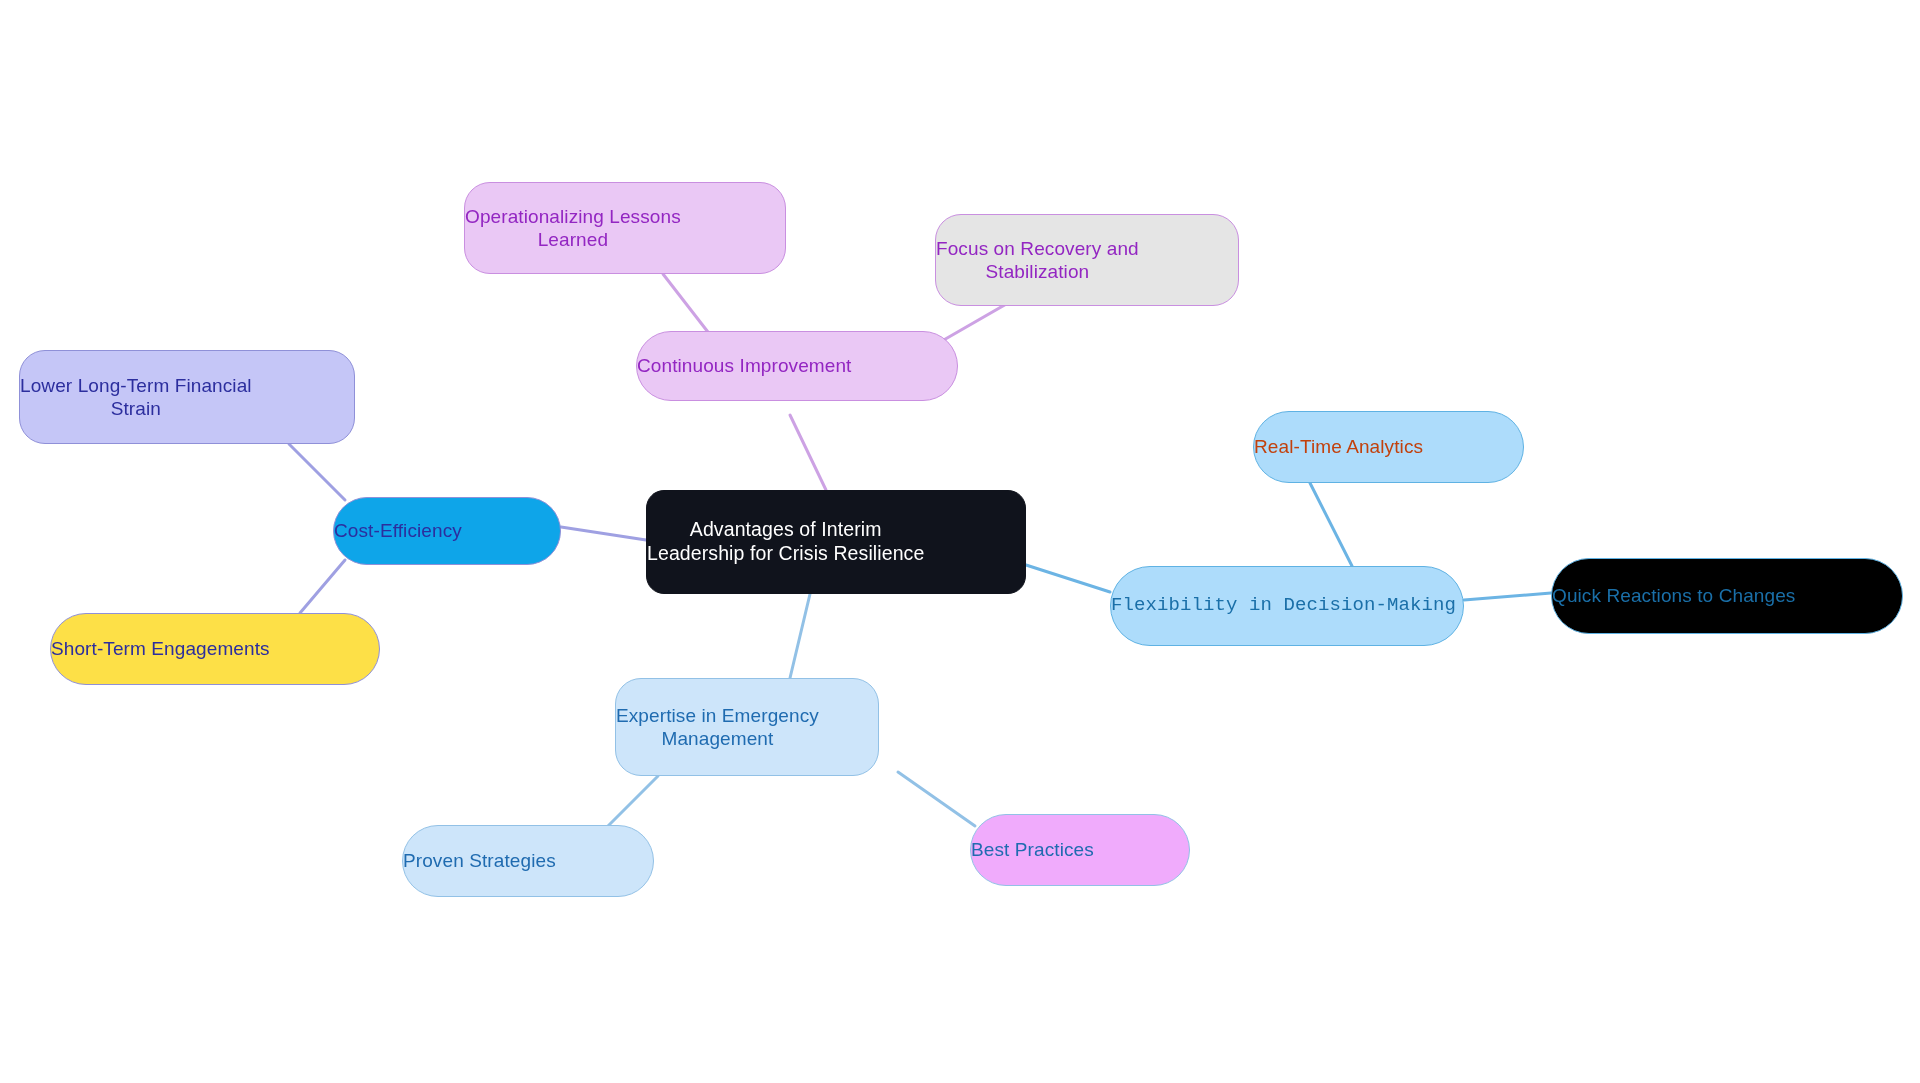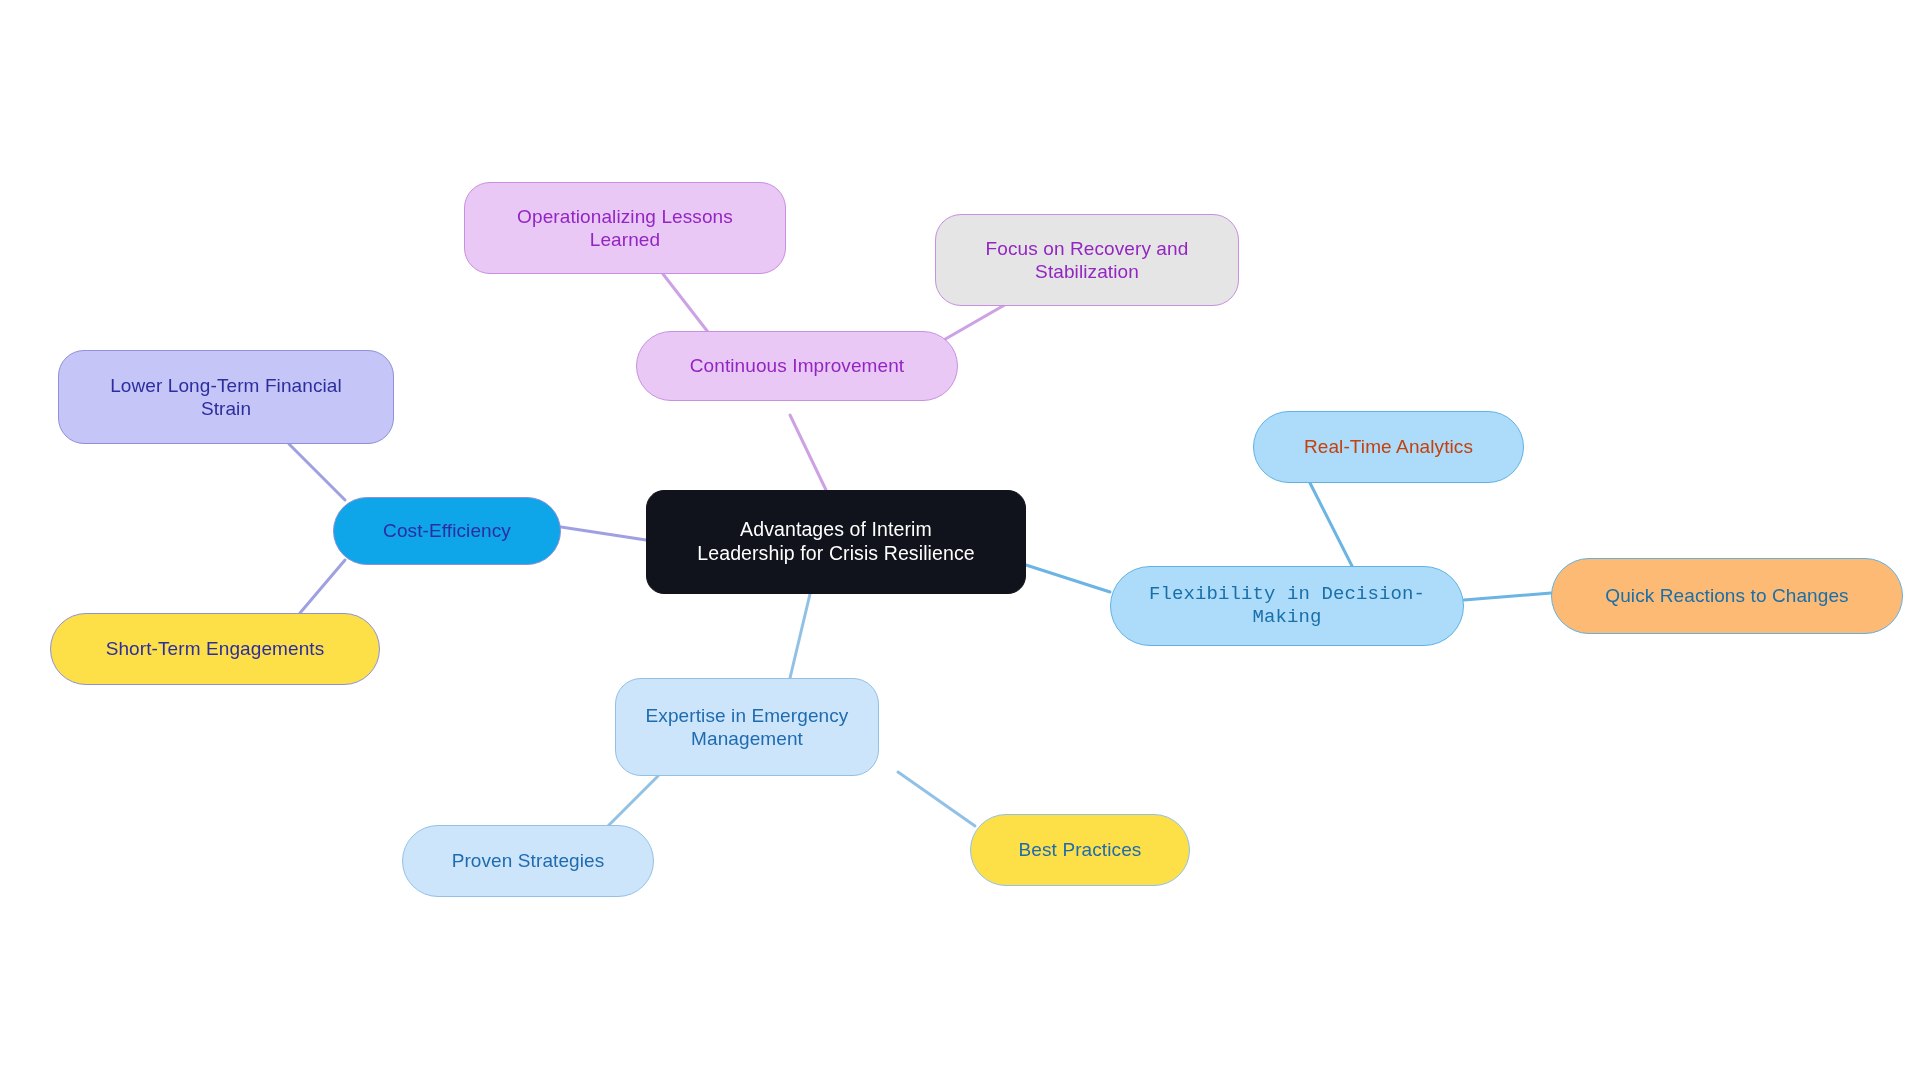--- a/index.html
+++ b/index.html
@@ -25,26 +25,25 @@
     top: 0;
     left: 0;
     width: 1920px;
     height: 1083px;
   }
   .node {
     position: absolute;
     box-sizing: border-box;
     display: flex;
     align-items: center;
-    justify-content: center;
     text-align: center;
     border-style: solid;
     border-width: 1px;
     line-height: 1.22;
-    padding: 4px 10px;
+    padding: 4px 0;
     white-space: pre-line;
     letter-spacing: 0.1px;
   }
   .node-root {
     border-radius: 18px;
     font-size: 19.5px;
   }
   .node-branch {
     border-radius: 999px;
     font-size: 19px;
@@ -73,29 +72,29 @@
       <line x1="1352" y1="566" x2="1310" y2="483" stroke="#6cb4e4" stroke-width="3" stroke-linecap="round"></line>
       <line x1="1464" y1="600" x2="1551" y2="593" stroke="#6cb4e4" stroke-width="3" stroke-linecap="round"></line>
       <line x1="810" y1="594" x2="790" y2="678" stroke="#92c1e6" stroke-width="3" stroke-linecap="round"></line>
       <line x1="658" y1="776" x2="604" y2="830" stroke="#92c1e6" stroke-width="3" stroke-linecap="round"></line>
       <line x1="898" y1="772" x2="975" y2="826" stroke="#92c1e6" stroke-width="3" stroke-linecap="round"></line>
     </svg>
   <div id="node-layer">
       <div class="node node-root two-line" style="left: 646px; top: 490px; width: 380px; height: 104px; background: rgb(16, 19, 28); border-color: rgb(16, 19, 28); color: rgb(255, 255, 255);"><span>Advantages of Interim
 Leadership for Crisis Resilience</span></div>
       <div class="node node-branch" style="left: 333px; top: 497px; width: 228px; height: 68px; background: #0ea5e9; border-color: rgb(143, 144, 216); color: rgb(44, 46, 158);"><span>Cost-Efficiency</span></div>
-      <div class="node node-leaf two-line" style="left: 19px; top: 350px; width: 336px; height: 94px; background: rgb(197, 198, 247); border-color: rgb(143, 144, 216); color: rgb(44, 46, 158); margin-left: 39px;"><span>Lower Long-Term Financial
+      <div class="node node-leaf two-line" style="left: 19px; top: 350px; width: 336px; height: 94px; background: rgb(197, 198, 247); border-color: rgb(143, 144, 216); color: rgb(44, 46, 158);"><span>Lower Long-Term Financial
 Strain</span></div>
       <div class="node node-leaf" style="left: 50px; top: 613px; width: 330px; height: 72px; background: #fde047; border-color: rgb(143, 144, 216); color: rgb(44, 46, 158);"><span>Short-Term Engagements</span></div>
       <div class="node node-branch" style="left: 636px; top: 331px; width: 322px; height: 70px; background: rgb(234, 200, 245); border-color: rgb(201, 143, 224); color: rgb(147, 38, 194);"><span>Continuous Improvement</span></div>
       <div class="node node-leaf two-line" style="left: 464px; top: 182px; width: 322px; height: 92px; background: rgb(234, 200, 245); border-color: rgb(201, 143, 224); color: rgb(147, 38, 194);"><span>Operationalizing Lessons
 Learned</span></div>
       <div class="node node-leaf two-line" style="left: 935px; top: 214px; width: 304px; height: 92px; background: #e5e5e5; border-color: rgb(201, 143, 224); color: rgb(147, 38, 194);"><span>Focus on Recovery and
 Stabilization</span></div>
       <div class="node node-branch" style="left: 1110px; top: 566px; width: 354px; height: 80px; background: rgb(173, 220, 251); border-color: rgb(95, 178, 227); color: rgb(26, 111, 168); font-family: Liberation Mono, monospace;"><span>Flexibility in Decision-Making</span></div>
       <div class="node node-leaf" style="left: 1253px; top: 411px; width: 271px; height: 72px; background: rgb(173, 220, 251); border-color: rgb(95, 178, 227); color: #c2410c;"><span>Real-Time Analytics</span></div>
-      <div class="node node-leaf" style="left: 1551px; top: 558px; width: 352px; height: 76px; background: #fdba74; border-color: rgb(95, 178, 227); color: rgb(26, 111, 168);"><span>Quick Reactions to Changes</span></div>
+      <div class="node node-leaf" style="left: 1551px; top: 558px; width: 352px; height: 76px; background: #000000; border-color: rgb(95, 178, 227); color: rgb(26, 111, 168);"><span>Quick Reactions to Changes</span></div>
       <div class="node node-branch two-line" style="left: 615px; top: 678px; width: 264px; height: 98px; background: rgb(205, 229, 250); border-color: rgb(146, 193, 230); color: rgb(31, 107, 176);"><span>Expertise in Emergency
 Management</span></div>
       <div class="node node-leaf" style="left: 402px; top: 825px; width: 252px; height: 72px; background: rgb(205, 229, 250); border-color: rgb(146, 193, 230); color: rgb(31, 107, 176);"><span>Proven Strategies</span></div>
-      <div class="node node-leaf" style="left: 970px; top: 814px; width: 220px; height: 72px; background: #fde047; border-color: rgb(146, 193, 230); color: rgb(31, 107, 176);"><span>Best Practices</span></div>
+      <div class="node node-leaf" style="left: 970px; top: 814px; width: 220px; height: 72px; background: #f0abfc; border-color: rgb(146, 193, 230); color: rgb(31, 107, 176);"><span>Best Practices</span></div>
     </div>
 </div>
 
 </body></html>

